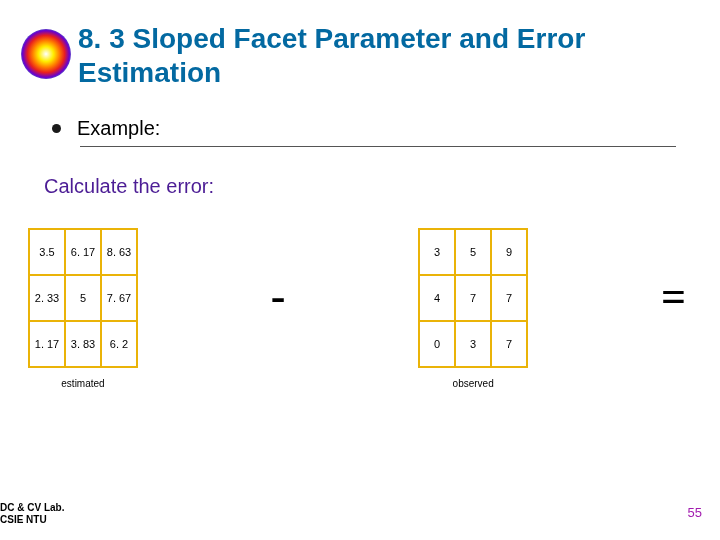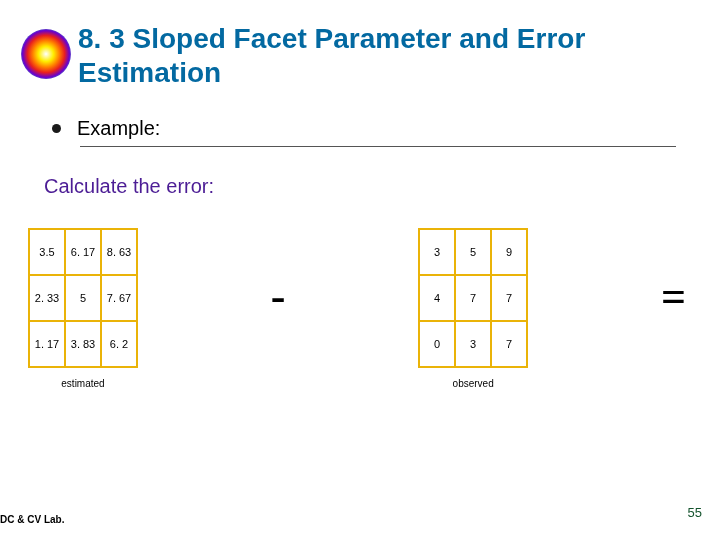--- a/index.html
+++ b/index.html
@@ -98,21 +98,21 @@
     font-size: 10px;
     font-weight: bold;
     line-height: 1.2;
     color: #000;
   }
   .page-num {
     position: absolute;
     bottom: 20px;
     right: 18px;
     font-size: 13px;
-    color: #14532d;
+    color: #a21caf;
   }
 </style>
 </head>
 <body>
 
 <div class="title-row">
   <div class="logo">
     <svg viewBox="0 0 100 100">
       <defs>
         <radialGradient id="g" cx="50%" cy="50%" r="60%">
@@ -189,15 +189,16 @@
     <div class="table-caption">observed</div>
   </div>
 
   <div class="op">=</div>
 
 
 </div>
 
 <div class="footer">
   <div>DC &amp; CV Lab.</div>
+  <div>CSIE NTU</div>
 </div>
 
 <div class="page-num">55</div>
 
 </body></html>

